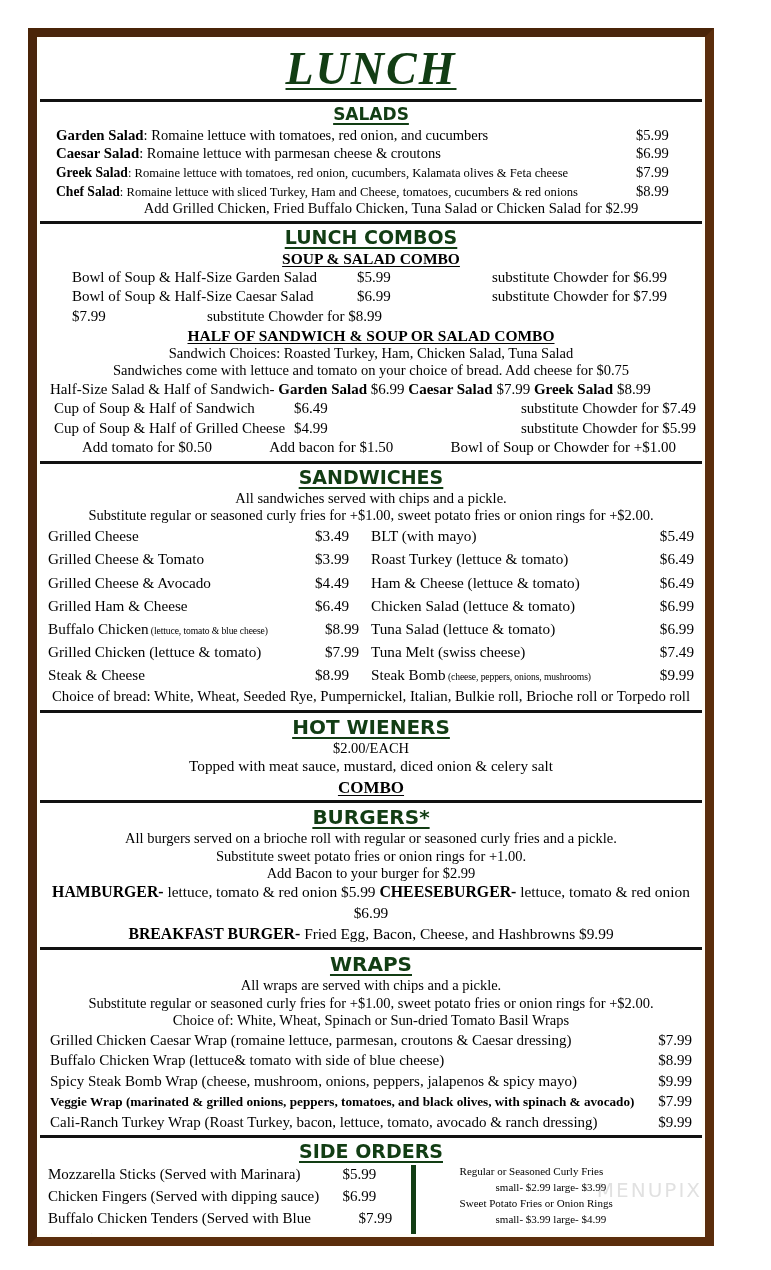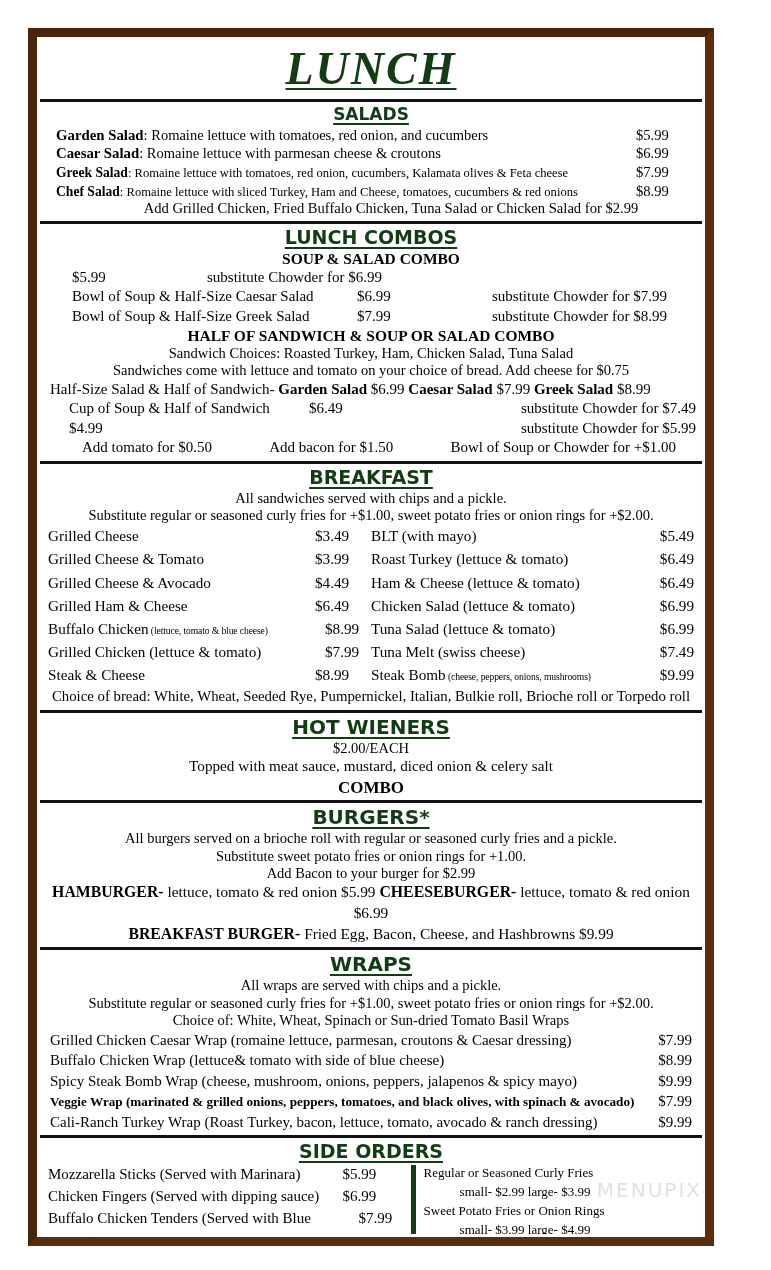--- a/index.html
+++ b/index.html
@@ -79,20 +79,21 @@
   .sec-head.big { font-size: 19px; }
   .sub-head {
     text-align: center;
     font-weight: bold;
     font-size: 15.5px;
     color: #000;
     line-height: 1.15;
     margin: 0;
   }
   .sub-head span.u {
+    text-decoration: underline;
     text-underline-offset: 2px;
   }
   .note {
     text-align: center;
     font-size: 14.5px;
     line-height: 1.2;
     color: #000;
   }
 
   
@@ -119,21 +120,20 @@
   .combo-row .nm  { flex: 0 0 285px; }
   .combo-row .pr  { flex: 0 0 135px; }
   .combo-row .alt { flex: 1 1 auto; }
 
   .combo-row2 {
     display: flex;
     align-items: baseline;
     font-size: 15px;
     line-height: 1.3;
     padding-left: 8px;
-    margin-left: 15px;
   }
   .combo-row2 .nm  { flex: 0 0 240px; }
   .combo-row2 .pr  { flex: 0 0 140px; }
   .combo-row2 .alt { flex: 1 1 auto; text-align: right; }
 
   .triple {
     display: flex;
     font-size: 15px;
     line-height: 1.3;
     padding: 0 6px;
@@ -193,21 +193,21 @@
   .sides .divider { flex: 0 0 5px; background: #123d14; margin: 1px 8px 1px 2px; }
   .sides .right { flex: 1 1 42%; }
   .side-row {
     display: flex;
     align-items: baseline;
     font-size: 15px;
     line-height: 1.45;
   }
   .side-row .nm { flex: 1 1 auto; }
   .side-row .pr { flex: 0 0 60px; text-align: left; }
-  .side-line { font-size: 13px; line-height: 1.45; }
+  .side-line { font-size: 11px; line-height: 1.45; margin-left: 36px; }
   .side-line.ind { padding-left: 36px; }
 
   .spacer { flex: 1 1 auto; }
 
   .watermark {
     position: absolute;
     right: 40px;
     bottom: 68px;
     font-family: "DejaVu Sans", "Liberation Sans", sans-serif;
     font-size: 20px;
@@ -248,30 +248,30 @@
           <div class="pr">$8.99</div>
         </div>
         <div class="note" style="font-size:14.6px;padding-left:40px;">Add Grilled Chicken, Fried Buffalo Chicken, Tuna Salad or Chicken Salad for  $2.99</div>
       </div>
 
       <div class="section">
         <div class="sec-head big"><span class="u">LUNCH  COMBOS</span></div>
         <div class="sub-head"><span class="u">SOUP &amp; SALAD COMBO</span></div>
 
         <div class="combo-row">
+          <div class="nm">Bowl of Soup &amp; Half-Size Garden Salad</div>
           <div class="pr">$5.99</div>
           <div class="alt">substitute Chowder for $6.99</div>
         </div>
         <div class="combo-row">
           <div class="nm">Bowl of Soup &amp; Half-Size Caesar Salad</div>
           <div class="pr">$6.99</div>
           <div class="alt">substitute Chowder for $7.99</div>
         </div>
         <div class="combo-row">
-          <div class="nm">Bowl of Soup &amp; Half-Size Greek Salad</div>
           <div class="pr">$7.99</div>
           <div class="alt">substitute Chowder for $8.99</div>
         </div>
 
         <div class="sub-head" style="padding-top:1px;"><span class="u">HALF OF SANDWICH &amp; SOUP OR SALAD COMBO</span></div>
         <div class="note">Sandwich Choices: Roasted Turkey, Ham, Chicken Salad, Tuna Salad</div>
         <div class="note">Sandwiches come with lettuce and tomato on your choice of bread.  Add cheese for $0.75</div>
 
         <div style="font-size:15px;line-height:1.3;padding-left:4px;">
           <span>Half-Size Salad &amp; Half of Sandwich-</span>
@@ -282,33 +282,34 @@
           <b>Greek Salad</b>
           <span>$8.99</span>
         </div>
 
         <div class="combo-row2">
           <div class="nm">Cup of Soup &amp; Half of Sandwich</div>
           <div class="pr">$6.49</div>
           <div class="alt">substitute Chowder for $7.49</div>
         </div>
         <div class="combo-row2">
+          <div class="nm">Cup of Soup &amp; Half of Grilled Cheese</div>
           <div class="pr">$4.99</div>
           <div class="alt">substitute Chowder for $5.99</div>
         </div>
 
         <div class="triple" style="padding:0 20px 0 36px;">
           <span>Add tomato for $0.50</span>
           <span>Add bacon for $1.50</span>
           <span>Bowl of Soup or Chowder for +$1.00</span>
         </div>
       </div>
 
       <div class="section">
-        <div class="sec-head big"><span class="u">BREAKFAST</span></div>
+        <div class="sec-head big"><span class="u">SANDWICHES</span></div>
         <div class="note">All sandwiches served with chips and a pickle.</div>
         <div class="note">Substitute regular or seasoned curly fries for +$1.00, sweet potato fries or onion rings for +$2.00.</div>
 
         <div class="two-col">
           <div class="col left">
             <div class="sw-row">
                 <div class="nm"><span>Grilled Cheese</span><span class="tiny"></span></div>
                 <div class="pr">$3.49</div>
               </div>
             <div class="sw-row">

